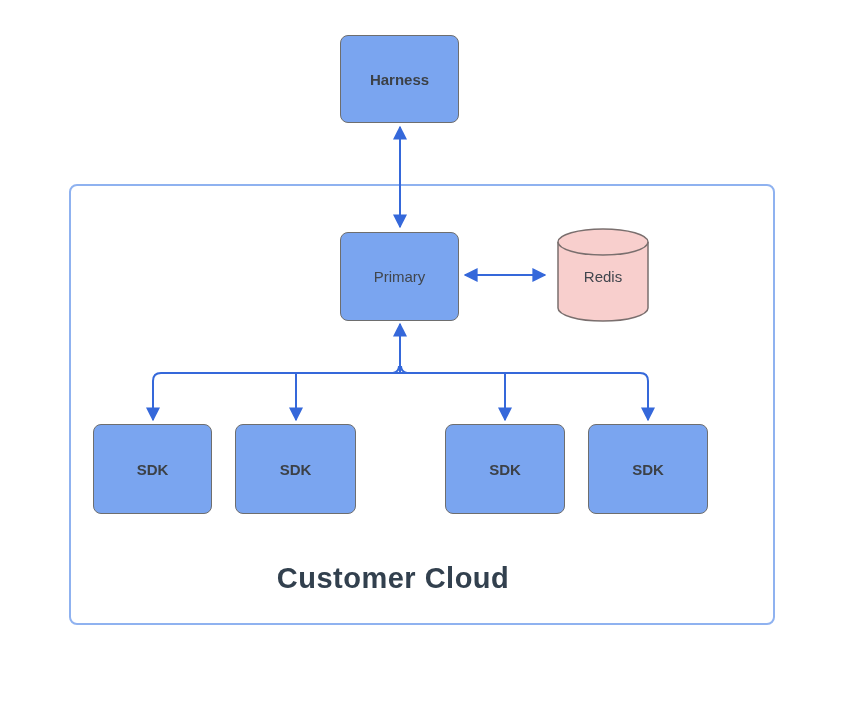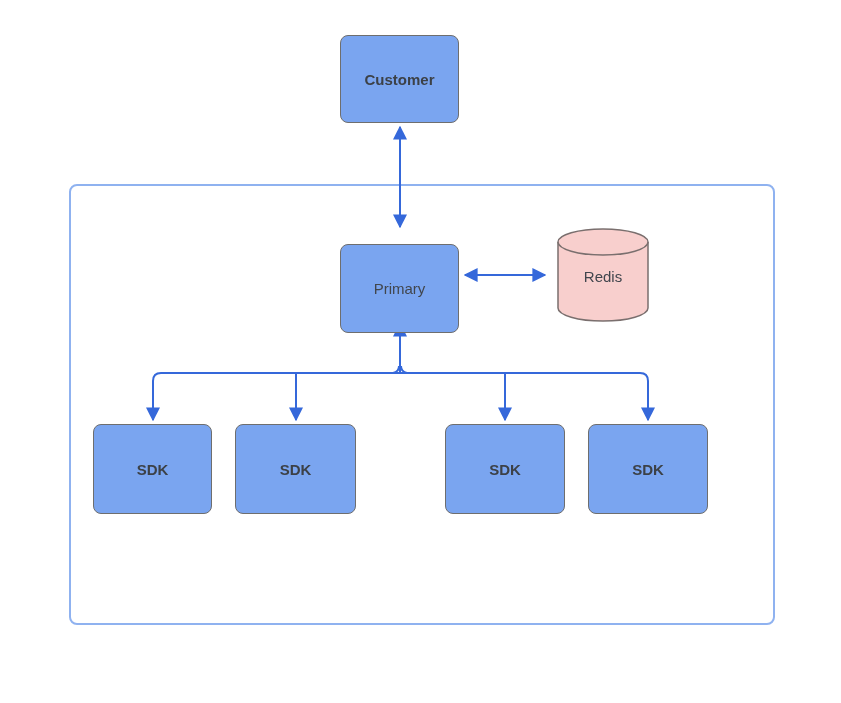--- a/index.html
+++ b/index.html
@@ -30,21 +30,21 @@
     border-radius: 8px;
     display: flex;
     align-items: center;
     justify-content: center;
     color: #41464D;
     font-size: 15px;
     box-sizing: border-box;
   }
   .node.bold { font-weight: bold; color: #3C4147; }
   .node-harness { left: 340px; top: 35px;  width: 119px; height: 88px; }
-  .node-primary { left: 340px; top: 244px; width: 119px; height: 89px; }
+  .node-primary { left: 340px; top: 232px; width: 119px; height: 89px; }
   .node-sdk1 { left: 93px;  top: 424px; width: 119px; height: 90px; }
   .node-sdk2 { left: 235px; top: 424px; width: 121px; height: 90px; }
   .node-sdk3 { left: 445px; top: 424px; width: 120px; height: 90px; }
   .node-sdk4 { left: 588px; top: 424px; width: 120px; height: 90px; }
   .cylinder {
     position: absolute;
     left: 549px; top: 228px;
     width: 92px; height: 94px; margin-left: 8px;
   }
   .cylinder-label {
@@ -91,21 +91,21 @@
       <path d="M 407 373 Q 401 372 401 366"></path>
 
       <path d="M 153 420 L 153 381 Q 153 373 161 373 L 640 373 Q 648 373 648 381 L 648 420" marker-start="url(#arrow)" marker-end="url(#arrow)"></path>
 
       <line x1="296" y1="373" x2="296" y2="420" marker-end="url(#arrow)"></line>
       <line x1="505" y1="373" x2="505" y2="420" marker-end="url(#arrow)"></line>
     </g>
   </svg>
 
   <div class="node bold node-harness">
-    <span>Customer</span>
+    <span>Harness</span>
   </div>
 
   <div class="node node-primary">
     <span>Primary</span>
   </div>
 
   <div class="cylinder">
     <svg width="92" height="94" viewBox="0 0 92 94">
       <path d="M 1 14 L 1 80 A 45 13 0 0 0 91 80 L 91 14" fill="#F8CFCD" stroke="#7A6F6E" stroke-width="1.5"></path>
       <ellipse cx="46" cy="14" rx="45" ry="13" fill="#F8CFCD" stroke="#7A6F6E" stroke-width="1.5"></ellipse>
@@ -119,14 +119,15 @@
   <div class="node bold node-sdk2">
     <span>SDK</span>
   </div>
   <div class="node bold node-sdk3">
     <span>SDK</span>
   </div>
   <div class="node bold node-sdk4">
     <span>SDK</span>
   </div>
 
+  <div class="container-label">Customer Cloud</div>
 
 </div>
 
 </body></html>

